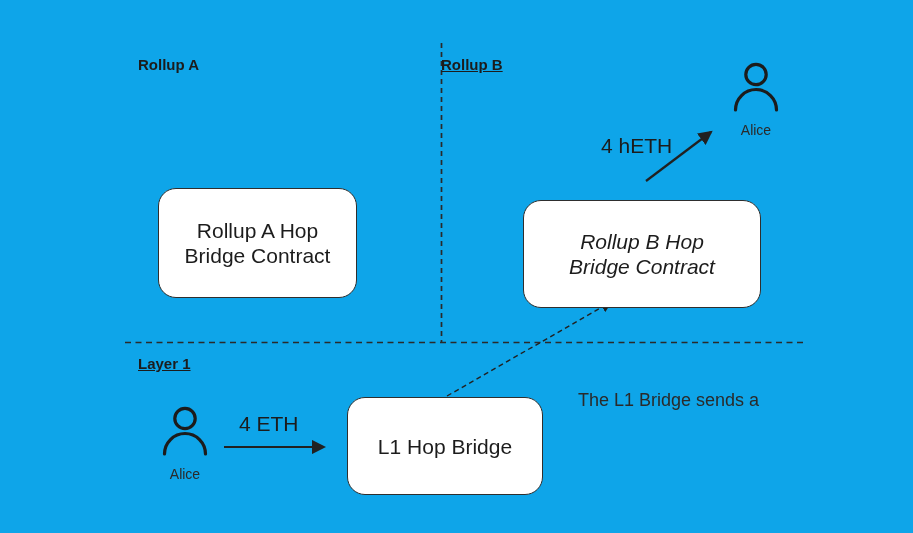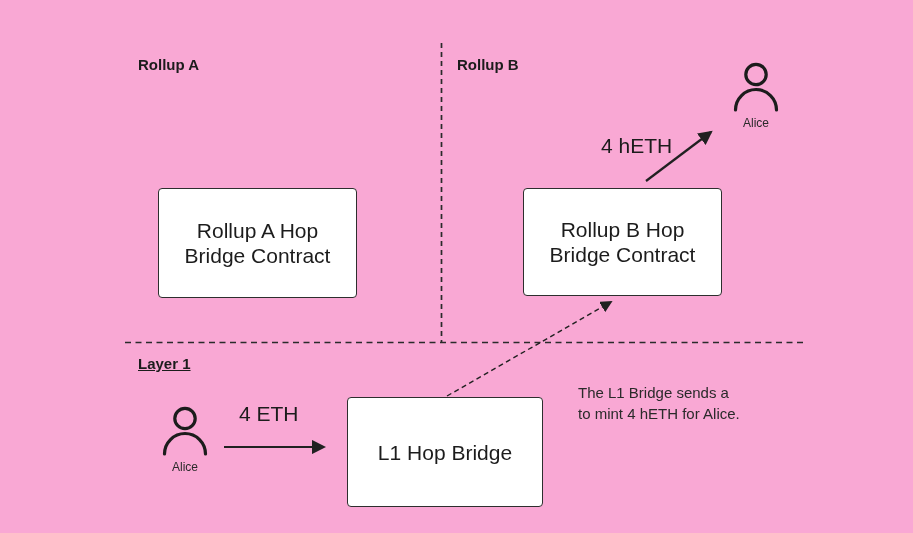--- a/index.html
+++ b/index.html
@@ -4,21 +4,21 @@
 <style>
   html, body {
     margin: 0;
     padding: 0;
     background: #ffffff;
   }
   #canvas {
     position: relative;
     width: 913px;
     height: 533px;
-    background: #f9a8d4;
+    background: #0ea5e9;
     font-family: "Liberation Sans", sans-serif;
     color: #212121;
     overflow: hidden;
   }
   #overlay {
     position: absolute;
     left: 0;
     top: 0;
     width: 913px;
     height: 533px;
@@ -26,65 +26,65 @@
   .region-label {
     position: absolute;
     font-size: 15px;
     font-weight: 700;
     color: #1c1c1c;
     white-space: nowrap;
   }
   .node-box {
     position: absolute;
     border: 1.6px solid #2e2e2e;
-    border-radius: 4px;
+    border-radius: 18px;
     background: #ffffff;
     display: flex;
     flex-direction: column;
     align-items: center;
     justify-content: center;
     text-align: center;
     font-size: 21px;
     line-height: 25px;
     color: #1c1c1c;
     box-sizing: border-box;
   }
   #rollup-a-box { left: 158px; top: 188px; width: 199px; height: 110px; }
-  #rollup-b-box { left: 523px; top: 188px; width: 199px; height: 108px; }
-  #l1-box       { left: 347px; top: 397px; width: 196px; height: 110px; }
+  #rollup-b-box { left: 523px; top: 200px; width: 238px; height: 108px; font-style: italic; }
+  #l1-box       { left: 347px; top: 397px; width: 196px; height: 98px; }
   .actor {
     position: absolute;
     width: 58px;
     display: flex;
     flex-direction: column;
     align-items: center;
   }
   #actor-alice-rollup-b { left: 727px; top: 62px; }
   #actor-alice-l1       { left: 156px; top: 406px; }
   .actor svg { display: block; }
   .actor-label {
-    font-size: 12px;
+    font-size: 14px;
     color: #2a2a2a;
-    margin-top: 2px;
+    margin-top: 8px;
     white-space: nowrap;
   }
   .edge-label {
     position: absolute;
     font-size: 21px;
     color: #1c1c1c;
     white-space: nowrap;
   }
-  #deposit-label { left: 239px; top: 402px; }
+  #deposit-label { left: 239px; top: 412px; }
   #mint-label    { left: 601px; top: 122px; margin-top: 12px; }
   .note {
     position: absolute;
     left: 578px;
-    top: 382px;
+    top: 390px;
     width: 200px;
-    font-size: 15px;
+    font-size: 18px;
     line-height: 21px;
     color: #2a2a2a;
   }
 </style>
 </head>
 <body>
 
 <div id="canvas">
 
   <svg id="overlay" viewBox="0 0 913 533" aria-hidden="true">
@@ -103,21 +103,21 @@
 
     <line x1="447" y1="396" x2="611" y2="302" stroke="#212121" stroke-width="1.4" stroke-dasharray="5 3.5" marker-end="url(#arrowhead-sm)"></line>
 
     <line x1="224" y1="447" x2="324" y2="447" stroke="#212121" stroke-width="2.2" marker-end="url(#arrowhead)"></line>
 
     <line x1="646" y1="181" x2="711" y2="132" stroke="#212121" stroke-width="2.2" marker-end="url(#arrowhead)"></line>
   </svg>
 
   <div class="region-label" style="left:138px; top:56px;">Rollup A</div>
 
-  <div class="region-label" style="left:457px; top:56px;">Rollup B</div>
+  <div class="region-label" style="left:441px; top:56px;text-decoration:underline;">Rollup B</div>
 
   <div class="region-label" style="left:138px; top:355px;text-decoration:underline;">Layer 1</div>
 
   <div id="rollup-a-box" class="node-box">
     <span>Rollup A Hop</span>
     <span>Bridge Contract</span>
   </div>
 
   <div id="rollup-b-box" class="node-box">
     <span>Rollup B Hop</span>
@@ -147,16 +147,15 @@
     </span>
     <span class="actor-label">Alice</span>
   </div>
 
   <div id="deposit-label" class="edge-label">4 ETH</div>
 
   <div id="mint-label" class="edge-label">4 hETH</div>
 
   <div class="note">
     <div>The L1 Bridge sends a</div>
-    <div>to mint 4 hETH for Alice.</div>
   </div>
 
 </div>
 
 </body></html>

